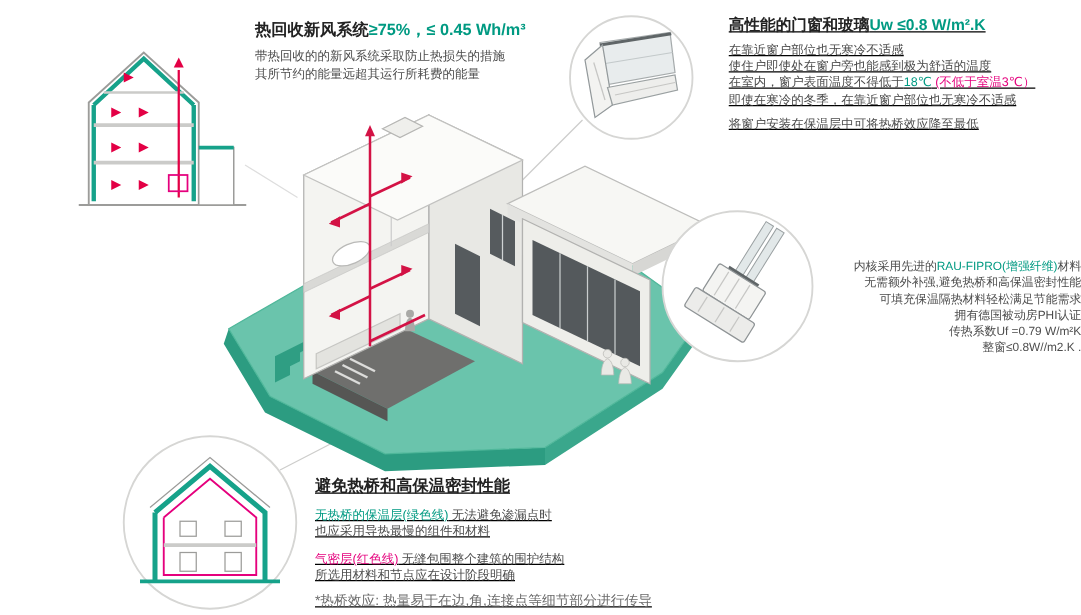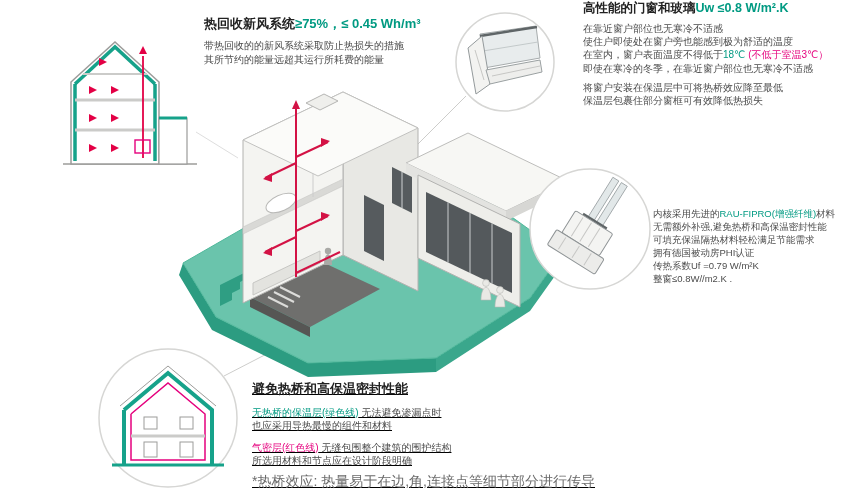--- a/index.html
+++ b/index.html
@@ -15,34 +15,34 @@
   .green { color:var(--green,#009a82); }
   .pink  { color:var(--pink,#e5007d); }
 
   .heading { font-weight:700; color:#222222; }
   .t-line  { color:#4c4c4c; }
 
   #vent-text { left:204px; top:15px; width:272px; }
   #vent-text .heading { font-size:13px; line-height:17px; margin-bottom:7px; }
   #vent-text .t-line { font-size:10px; line-height:13.5px; white-space:nowrap; }
 
-  #window-text { left:583px; top:0; width:282px; }
+  #window-text { left:583px; top:12px; width:282px;text-decoration:underline; }
   #window-text .heading { font-size:12.5px; line-height:16px; margin-bottom:6px; }
   #window-text .t-line { font-size:10px; line-height:13.2px; white-space:nowrap; }
   .gap6 { height:6px; }
 
-  #profile-text { left:653px; top:207px; width:212px; }
+  #profile-text { left:653px; top:207px; width:212px;text-align:right; }
   #profile-text .t-line { font-size:9.5px; line-height:13px; white-space:nowrap; }
   #profile-text .stat { font-weight:400; }
 
   #thermal-text { left:252px; top:380px; width:345px;text-decoration:underline; }
   #thermal-text .heading { font-size:13px; line-height:17px; margin-bottom:9px; }
   #thermal-text .t-line { font-size:10px; line-height:13px; white-space:nowrap; }
   .para { margin-bottom:9px; }
-  .footnote { font-size:14px; color:#6b6b6b; line-height:11px; margin-top:2px; }
+  .footnote { font-size:11px; color:#6b6b6b; line-height:11px; margin-top:2px; }
 </style>
 </head>
 <body>
 
 <div class="canvas">
 
   <svg class="abs" style="left:0;top:0;" width="865" height="492">
     <line x1="466" y1="96" x2="410" y2="152" stroke="#cdcdcb" stroke-width="1"></line>
     <line x1="534" y1="258" x2="478" y2="272" stroke="#cdcdcb" stroke-width="1"></line>
     <line x1="224" y1="376" x2="286" y2="344" stroke="#cdcdcb" stroke-width="1"></line>
@@ -213,21 +213,20 @@
   </div>
 
   <div class="abs" id="window-text">
     <div class="heading"><span>高性能的门窗和玻璃</span><span class="green">Uw ≤0.8 W/m².K</span></div>
     <p class="t-line">在靠近窗户部位也无寒冷不适感</p>
     <p class="t-line">使住户即使处在窗户旁也能感到极为舒适的温度</p>
     <p class="t-line"><span>在室内，窗户表面温度不得低于</span><span class="green">18℃</span><span class="pink"> (不低于室温3℃）</span></p>
     <p class="t-line">即使在寒冷的冬季，在靠近窗户部位也无寒冷不适感</p>
     <div class="gap6"></div>
     <p class="t-line">将窗户安装在保温层中可将热桥效应降至最低</p>
-    <p class="t-line">保温层包裹住部分窗框可有效降低热损失</p>
   </div>
 
   <div class="abs" id="profile-text">
     <p class="t-line"><span>内核采用先进的</span><span class="green">RAU-FIPRO(增强纤维)</span><span>材料</span></p>
     <p class="t-line">无需额外补强,避免热桥和高保温密封性能</p>
     <p class="t-line">可填充保温隔热材料轻松满足节能需求</p>
     <p class="t-line">拥有德国被动房PHI认证</p>
     <p class="t-line stat green">传热系数Uf =0.79 W/m²K</p>
     <p class="t-line stat green">整窗≤0.8W//m2.K .</p>
   </div>

